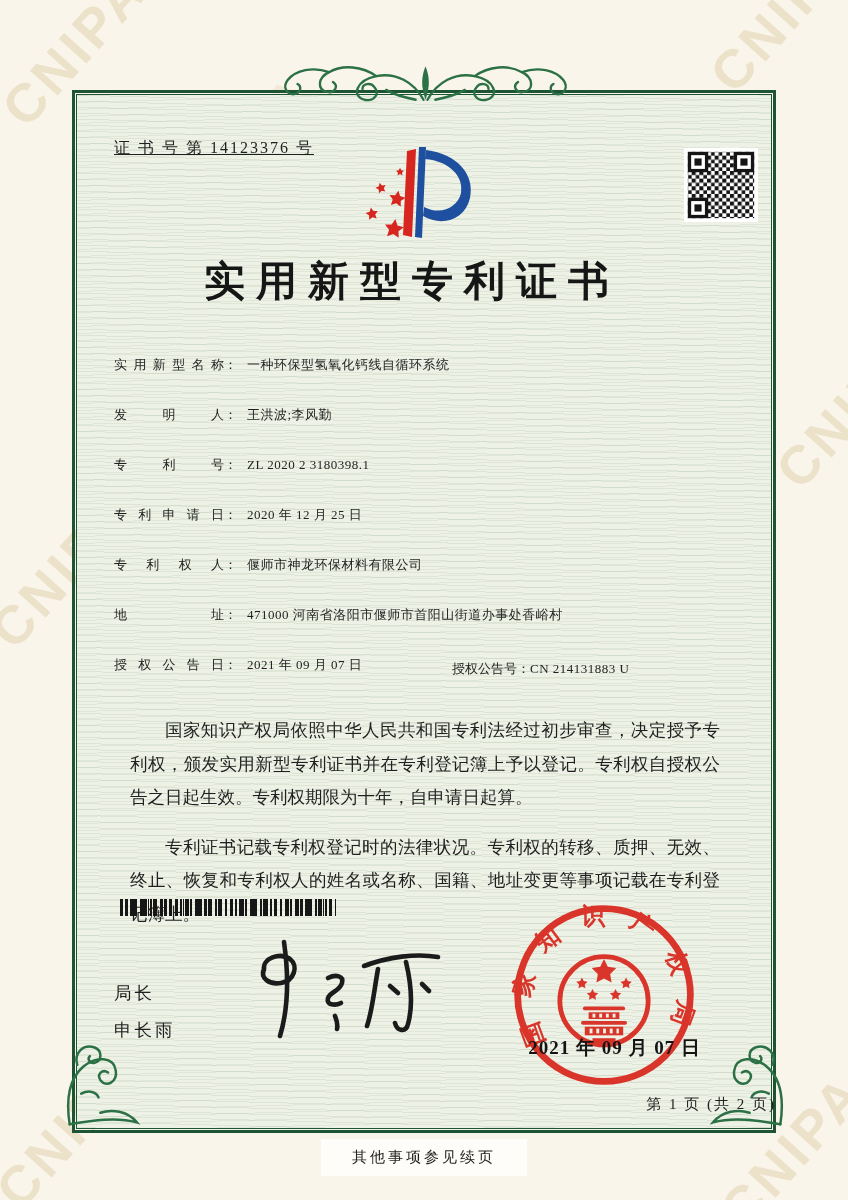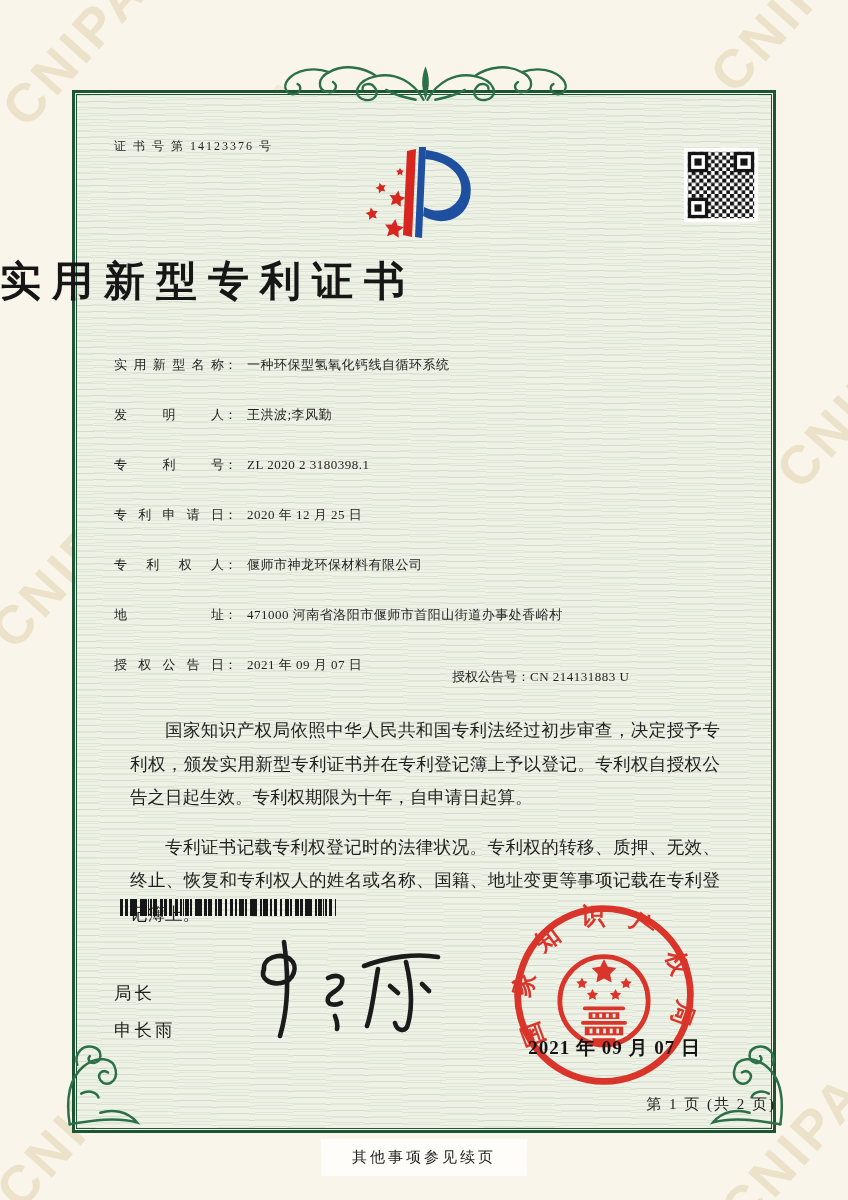--- a/index.html
+++ b/index.html
@@ -17,31 +17,31 @@
   .frame-inner{position:absolute;inset:1px;border:1px solid #1c5434;
       background-color:#eef1e5;
       background-image:
         repeating-linear-gradient(1.5deg, rgba(125,158,122,.15) 0 1px, transparent 1px 6px),
         repeating-linear-gradient(-1.5deg, rgba(125,158,122,.12) 0 1px, transparent 1px 7px);}
   .orn-top{position:absolute;left:268px;top:56px;width:315px;height:52px;}
   .orn-corner{position:absolute;width:96px;height:96px;}
   .orn-bl{left:62px;top:1036px;}
   .orn-br{left:692px;top:1036px;transform:scale(-1,1);}
   
-  .cert-no{position:absolute;left:114px;top:138px;font-size:12px;letter-spacing:2px;}
+  .cert-no{position:absolute;left:114px;top:138px;font-size:16px;letter-spacing:2px;text-decoration:underline;}
   .logo{position:absolute;left:362px;top:144px;width:120px;height:108px;}
   .qr{position:absolute;left:684px;top:148px;width:74px;height:74px;}
-  .title{position:absolute;left:0;top:254px;width:824px;text-align:left;
+  .title{position:absolute;left:0;top:254px;width:824px;text-align:center;
          font-size:41px;font-weight:bold;letter-spacing:11px;color:#161616;}
   .fields{position:absolute;left:114px;top:356px;width:630px;}
   .frow{position:relative;height:24px;margin-bottom:26px;font-size:13px;white-space:nowrap;}
   .f-label{display:inline-block;width:110px;text-align:justify;text-align-last:justify;}
   .f-colon{display:inline-block;margin-right:10px;}
   .f-val{letter-spacing:.5px;}
-  .grant-no{position:absolute;left:338px;top:12px;}
+  .grant-no{position:absolute;left:338px;top:4px;}
   .paras{position:absolute;left:114px;top:698px;width:622px;font-size:17.5px;
          line-height:1.92;text-align:justify;}
   .paras p{margin:16px;text-indent:2em;}
   .barcode{position:absolute;left:120px;top:899px;width:216px;height:17px;
     background-image:
       repeating-linear-gradient(90deg,#161616 0 2px,transparent 2px 5px),
       repeating-linear-gradient(90deg,#161616 0 1px,transparent 1px 7px),
       repeating-linear-gradient(90deg,#161616 0 3px,transparent 3px 11px);}
   .signer{position:absolute;left:114px;top:962px;font-size:17.5px;letter-spacing:3px;margin-top:19px;}
   .signer div{margin-bottom:13px;}

